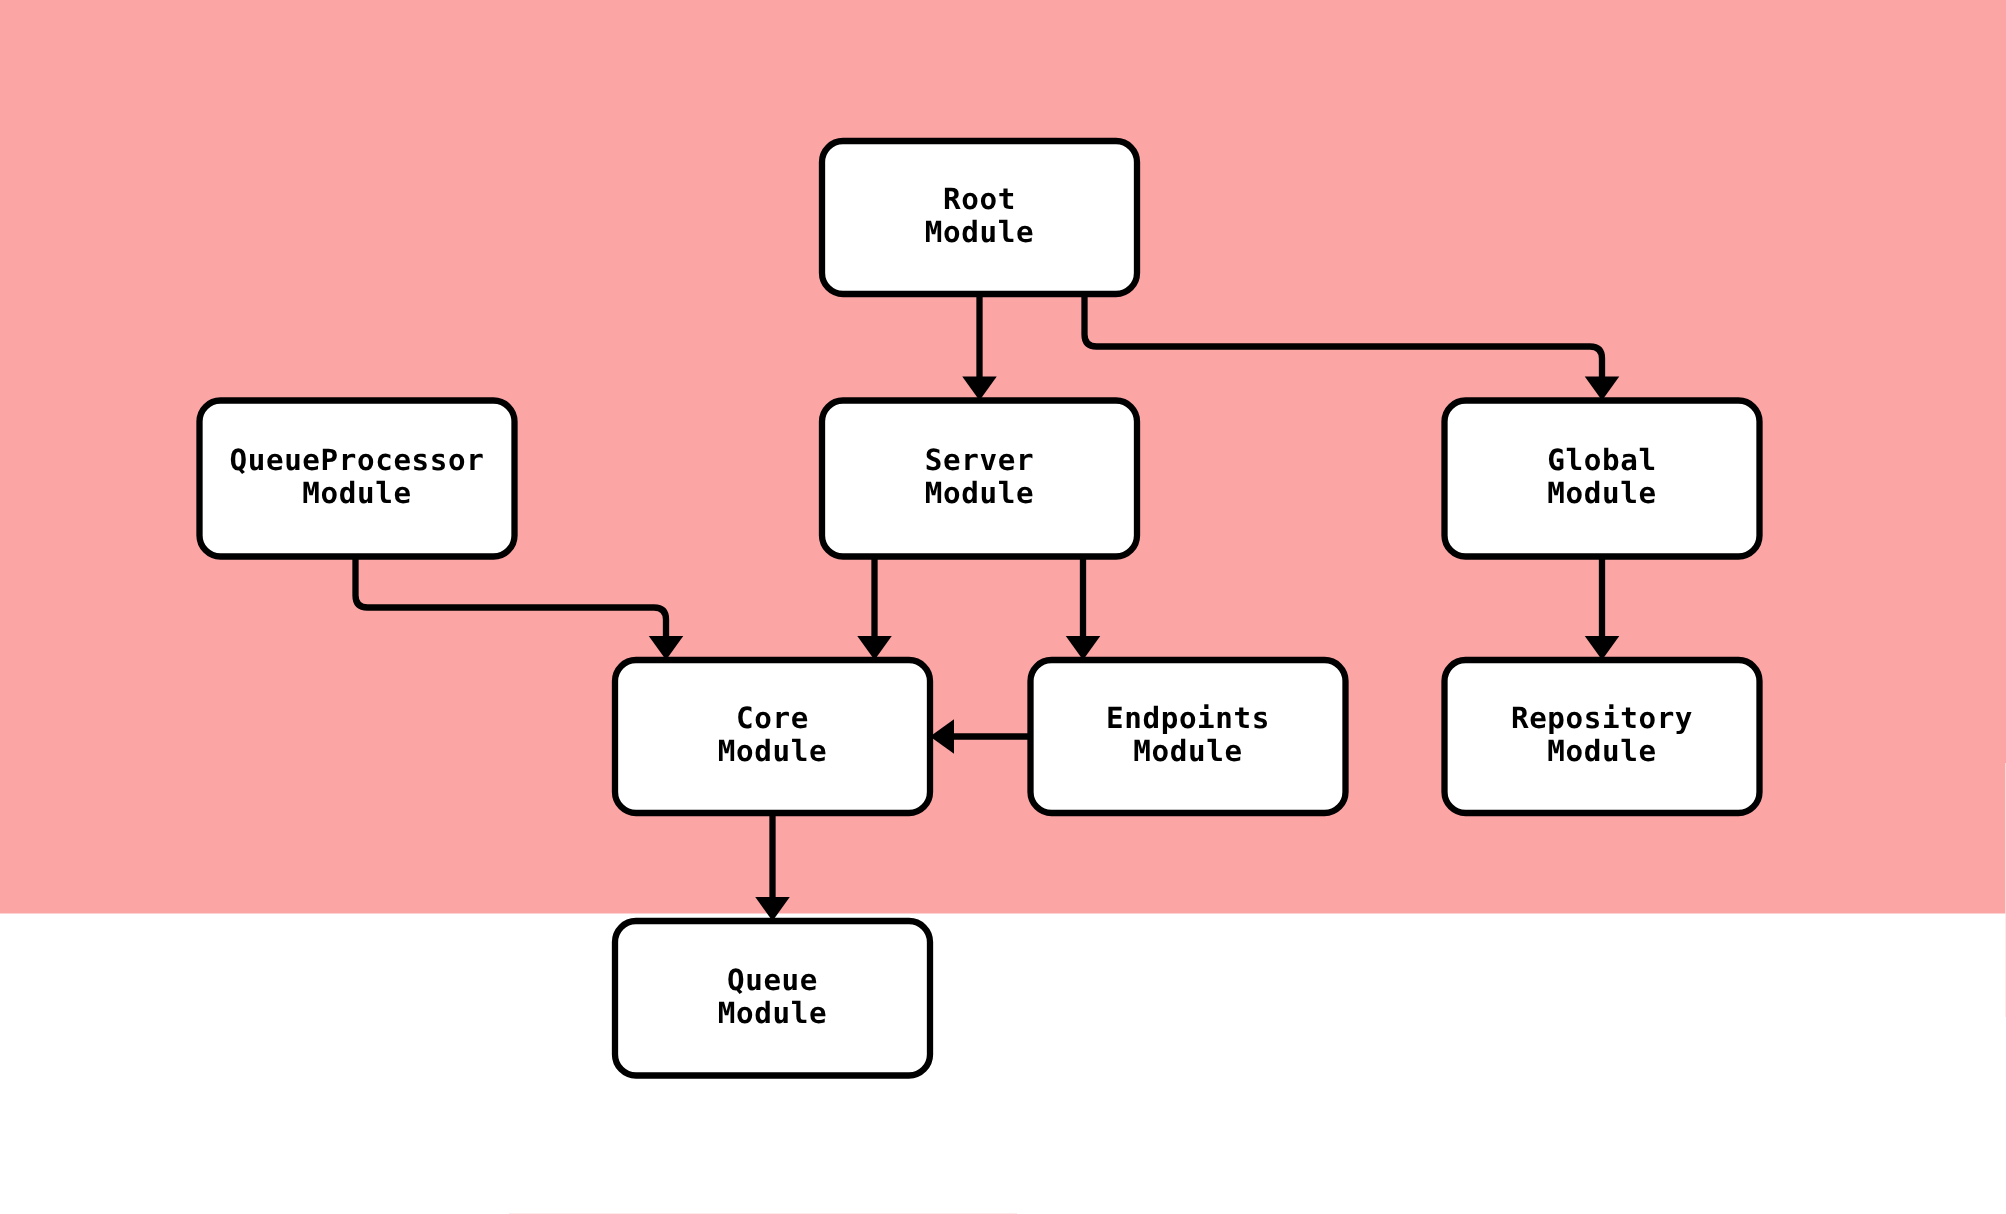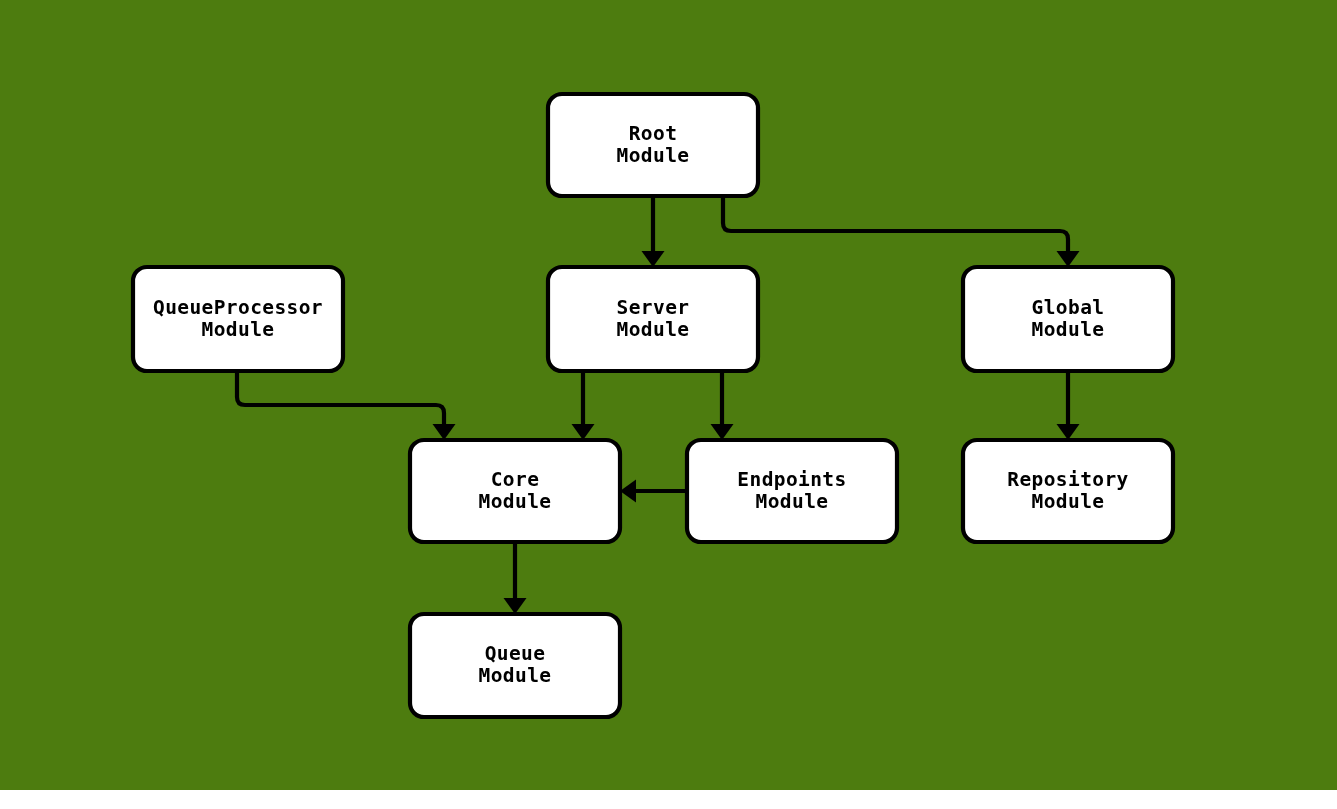--- a/index.html
+++ b/index.html
@@ -10,22 +10,22 @@
   }
   body {
     width: 1337px;
     height: 809px;
     overflow: hidden;
     font-family: "DejaVu Sans Mono", "Liberation Mono", monospace;
   }
   #diagram-root {
     position: relative;
     width: 1337px;
-    height: 790px;
-    background: #4d7c0f;
+    height: 609px;
+    background: #fca5a5;
   }
   svg#diagram-svg {
     display: block;
     width: 1337px;
     height: 809px;
   }
   .node-box {
     fill: #ffffff;
     stroke: #000000;
     stroke-width: 4.2;

